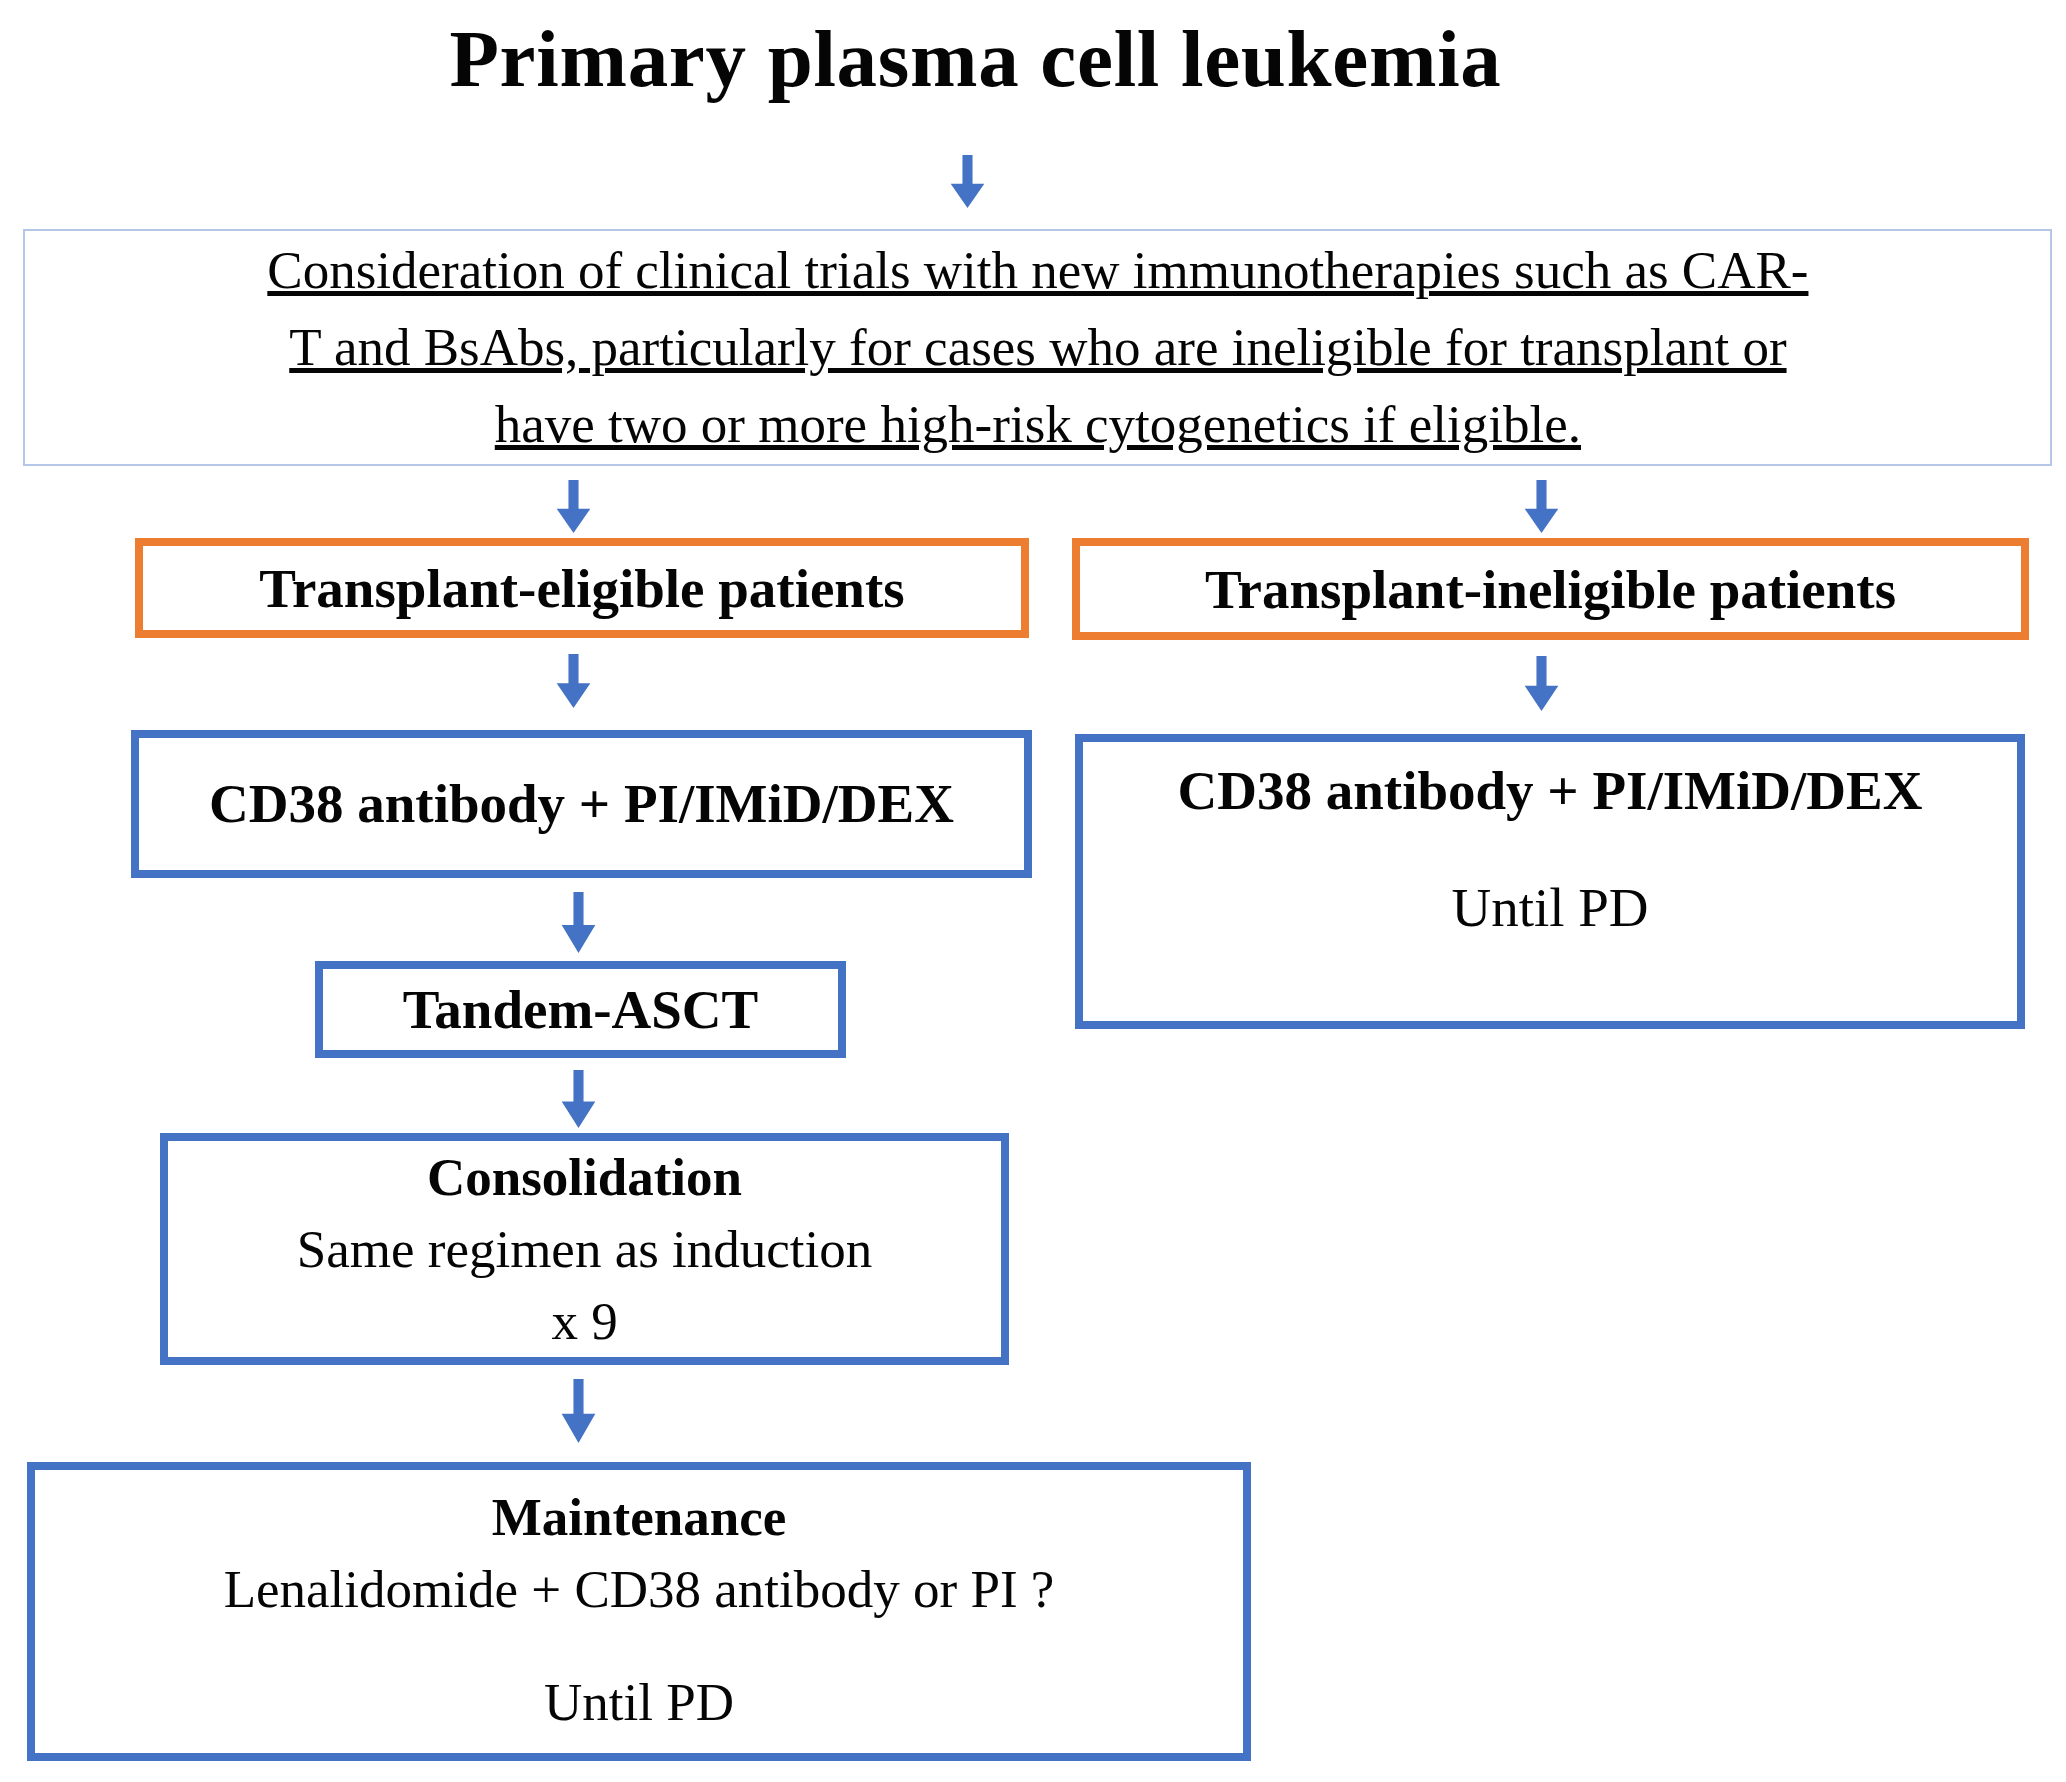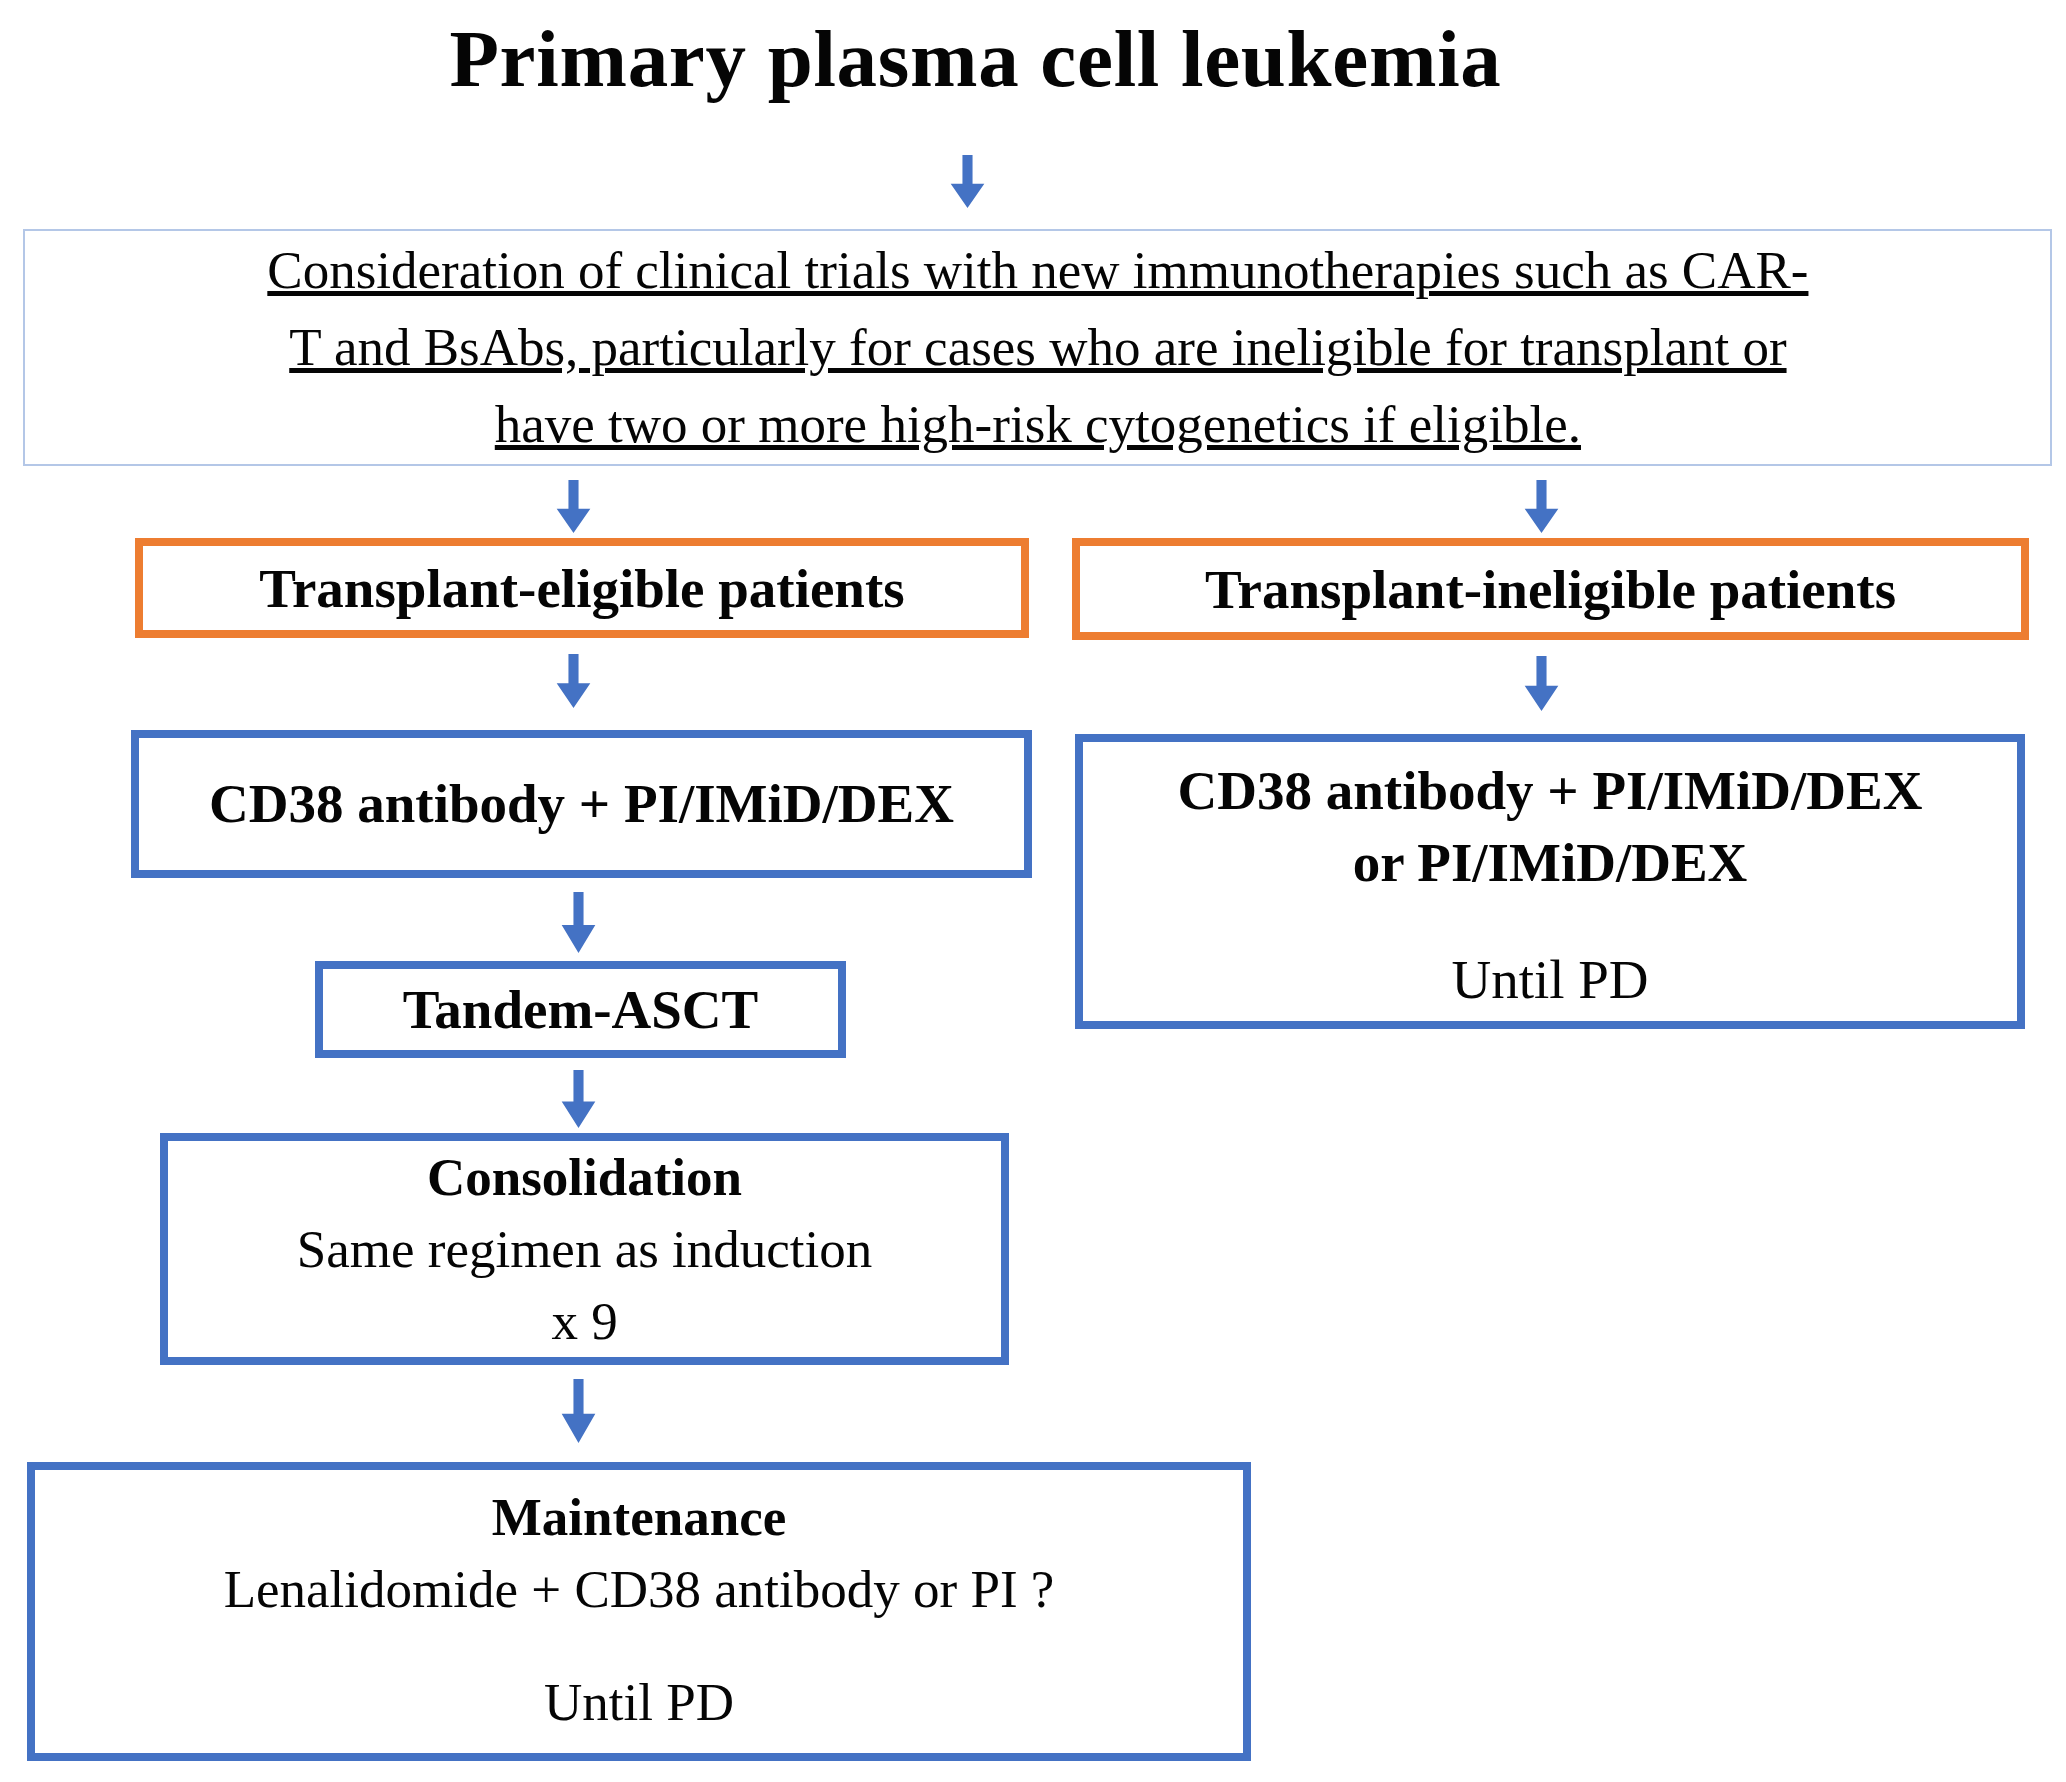--- a/index.html
+++ b/index.html
@@ -113,21 +113,20 @@
 <svg class="arrow arrow-e" viewBox="0 0 44 70" preserveAspectRatio="none">
   <path d="M16 0 h12 v38 h14 l-20 32 -20 -32 h14 z"></path>
 </svg>
 
 <div class="node blue induction">
   <div>CD38 antibody + PI/IMiD/DEX</div>
 </div>
 
 <div class="node blue ineligible-treatment">
   <div class="b">CD38 antibody + PI/IMiD/DEX</div>
-  <div class="b">or PI/IMiD/DEX</div>
   <div class="spacer-64"></div>
   <div>Until PD</div>
 </div>
 
 <svg class="arrow arrow-f" viewBox="0 0 44 70" preserveAspectRatio="none">
   <path d="M16 0 h12 v38 h14 l-20 32 -20 -32 h14 z"></path>
 </svg>
 
 <div class="node blue tandem">
   <div>Tandem-ASCT</div>

